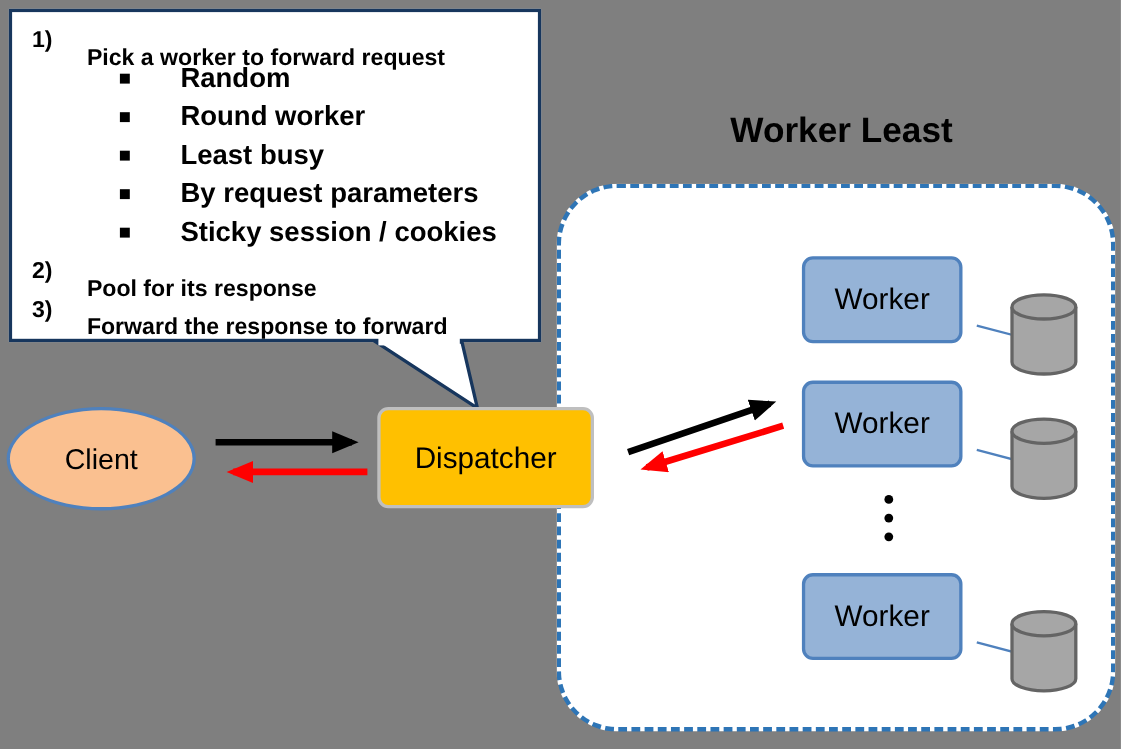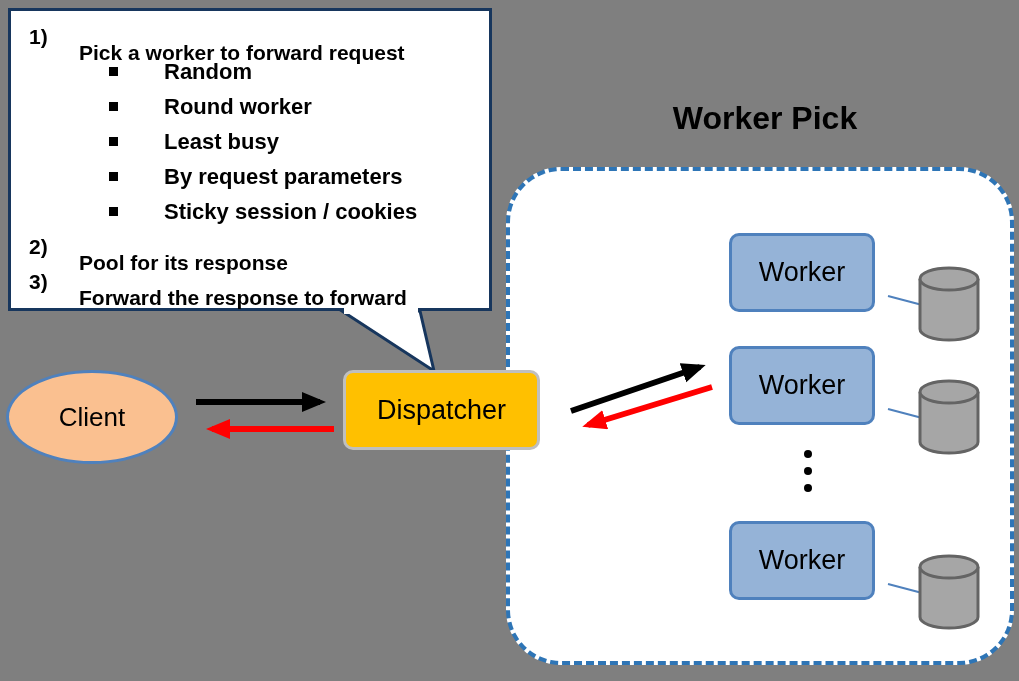--- a/index.html
+++ b/index.html
@@ -22,42 +22,42 @@
     position:absolute;left:8px;top:8px;
     width:484px;height:303px;
     background:var(--callout-bg);
     border:3px solid var(--callout-border);
     padding:8px 10px 0 10px;
     color:var(--text);
   }
   .step{display:flex;align-items:center;height:35px;font-size:21px;font-weight:bold;}
   .step .num{width:58px;padding-left:8px;flex:0 0 auto;}
   .step .txt{flex:1;margin-top:32px;}
-  .sub{display:flex;align-items:center;height:35px;font-size:22px;font-weight:bold;}
+  .sub{display:flex;align-items:center;height:35px;font-size:25px;font-weight:bold;}
   .sub .spacer{width:88px;flex:0 0 auto;}
   .sub .bullet{width:9px;height:9px;background:var(--text);flex:0 0 auto;}
   .sub .stxt{margin-left:46px;}
 
   .tail{position:absolute;left:330px;top:305px;}
 
   
   .client{
     position:absolute;left:6px;top:370px;
     width:172px;height:94px;
     background:var(--client-fill);
     border:3px solid var(--client-border);
     border-radius:50%;
     display:flex;align-items:center;justify-content:center;
     font-size:26px;color:var(--text);
   }
 
   
   .dispatcher{
     position:absolute;left:343px;top:370px;
-    width:197px;height:80px;
+    width:197px;height:92px;
     background:var(--dispatcher-fill);
     border:3px solid var(--dispatcher-border);
     border-radius:10px;
     display:flex;align-items:center;justify-content:center;
     font-size:27px;color:var(--text);
   }
 
   
   .pool-title{
     position:absolute;left:600px;top:100px;width:330px;
@@ -141,21 +141,21 @@
       <span class="num">3)</span>
       <span class="txt">Forward the response to forward</span>
     </div>
   </div>
 
   <svg class="tail" width="120" height="72" viewBox="0 0 120 72">
     <polygon class="tail-shape" points="12,6 90,6 104,66"></polygon>
     <rect class="tail-cover" x="14" y="0" width="74" height="9"></rect>
   </svg>
 
-  <div class="pool-title">Worker Pick</div>
+  <div class="pool-title">Worker Least</div>
   <div class="pool"></div>
 
   <svg class="overlay" width="1019" height="681" viewBox="0 0 1019 681">
     <defs>
       <marker id="head-black" markerUnits="userSpaceOnUse" markerWidth="26" markerHeight="22" refX="18" refY="10" orient="auto">
         <path d="M0,0 L24,10 L0,20 Z" fill="#000000"></path>
       </marker>
       <marker id="head-red" markerUnits="userSpaceOnUse" markerWidth="26" markerHeight="22" refX="18" refY="10" orient="auto">
         <path d="M0,0 L24,10 L0,20 Z" fill="#FF0000"></path>
       </marker>

